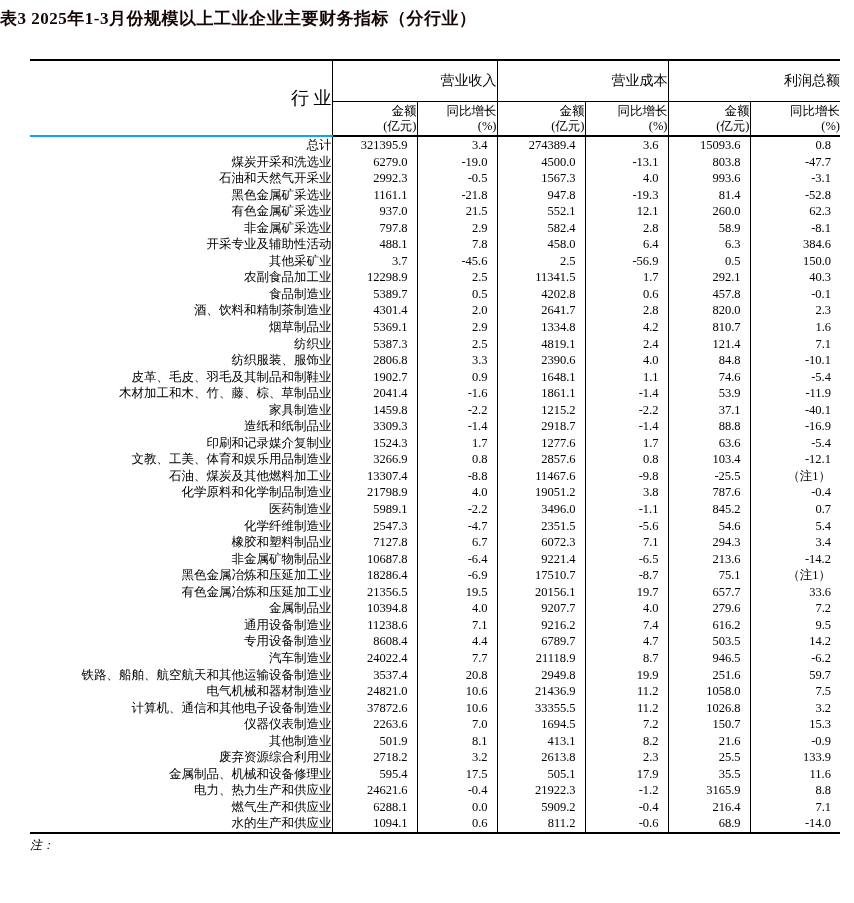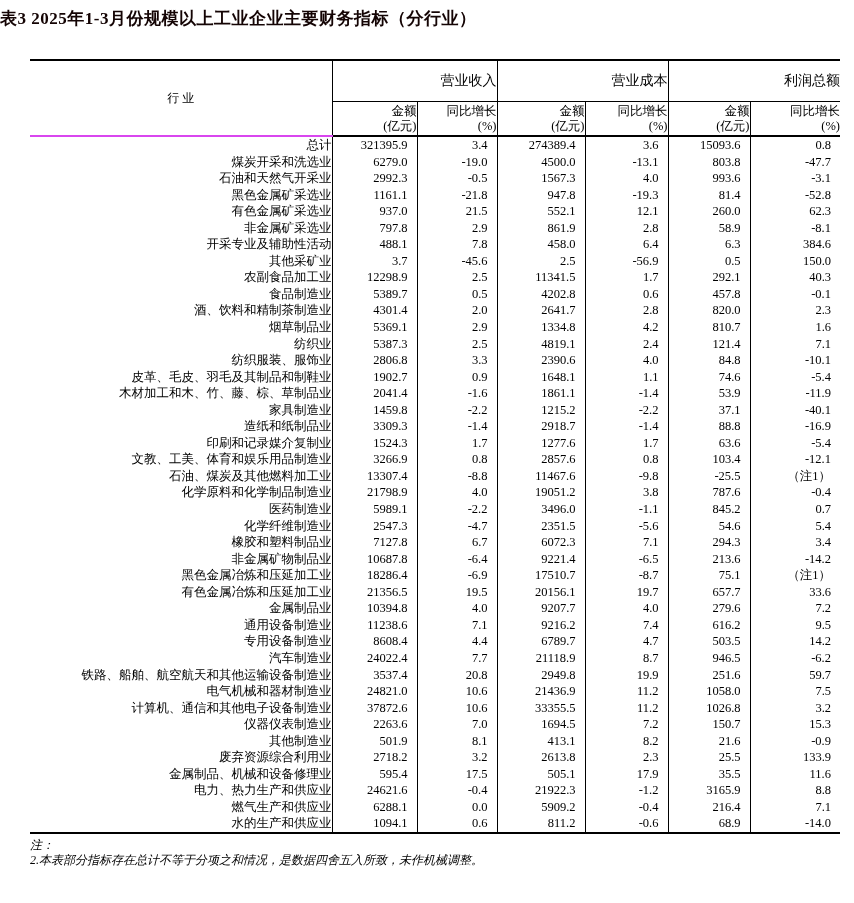--- a/index.html
+++ b/index.html
@@ -38,23 +38,23 @@
   .fin-table col.c-v5    { width: 82px; }
   .fin-table col.c-v6    { width: 90px; }
   .fin-table th, .fin-table td {
     padding: 0;
     font-weight: normal;
     vertical-align: middle;
     white-space: nowrap;
     overflow: hidden;
   }
   th.industry-head {
-    font-size: 12px;
-    text-align: center;
-    border-bottom: 2px solid #d946ef;
+    font-size: 18px;
+    text-align: right;
+    border-bottom: 2px solid #0ea5e9;
   }
   th.grp {
     font-size: 14px;
     height: 40px;
     text-align: right;
     border-left: 1px solid #000;
     border-bottom: 1px solid #000;
   }
   th.sub {
     font-size: 12.5px;
@@ -182,21 +182,21 @@
         <td class="c-num">21.5</td>
         <td class="c-num">552.1</td>
         <td class="c-num">12.1</td>
         <td class="c-num">260.0</td>
         <td class="c-num">62.3</td>
       </tr>
       <tr>
         <td class="c-name indent">非金属矿采选业</td>
         <td class="c-num">797.8</td>
         <td class="c-num">2.9</td>
-        <td class="c-num">861.9</td>
+        <td class="c-num">582.4</td>
         <td class="c-num">2.8</td>
         <td class="c-num">58.9</td>
         <td class="c-num">-8.1</td>
       </tr>
       <tr>
         <td class="c-name indent">开采专业及辅助性活动</td>
         <td class="c-num">488.1</td>
         <td class="c-num">7.8</td>
         <td class="c-num">458.0</td>
         <td class="c-num">6.4</td>
@@ -516,14 +516,13 @@
         <td class="c-num">811.2</td>
         <td class="c-num">-0.6</td>
         <td class="c-num">68.9</td>
         <td class="c-num">-14.0</td>
       </tr>
     </tbody>
 </table>
 
 <div class="notes">
   <div>注：</div>
-  <div>2.本表部分指标存在总计不等于分项之和情况，是数据四舍五入所致，未作机械调整。</div>
 </div>
 
 </body></html>

